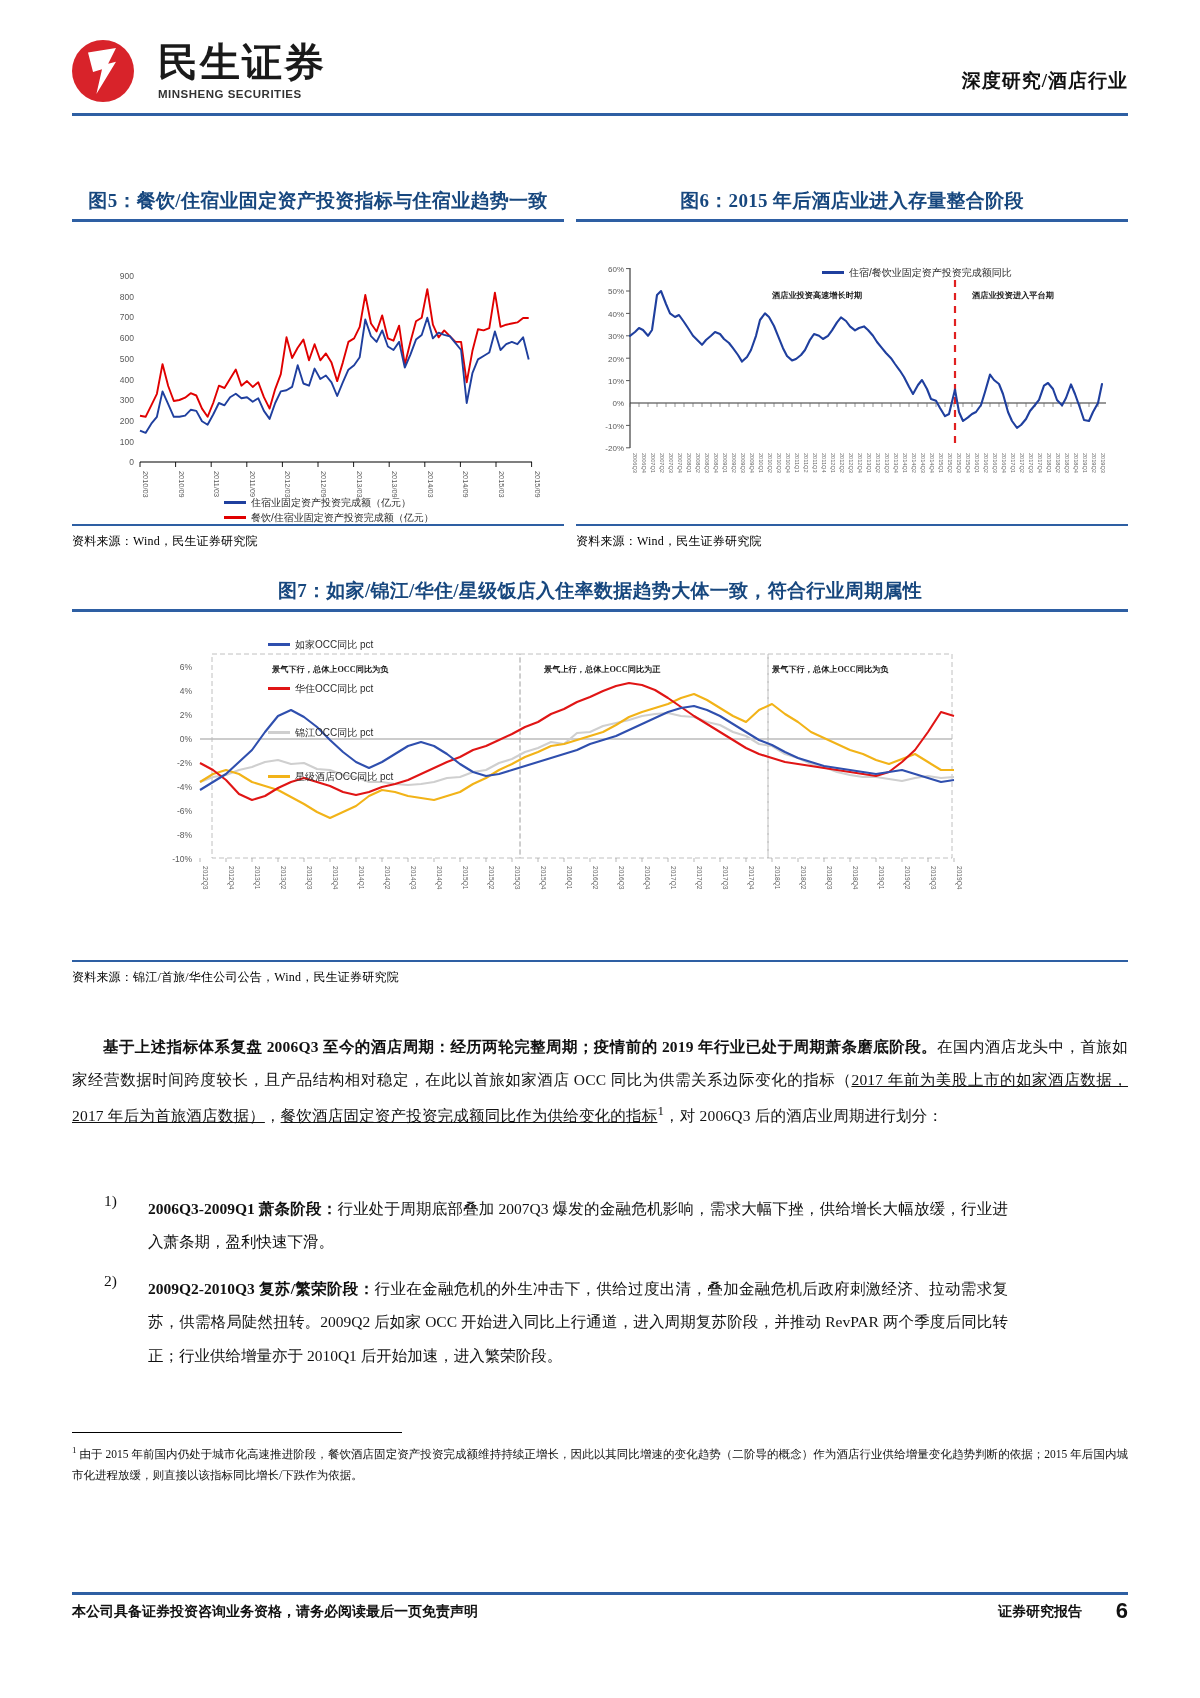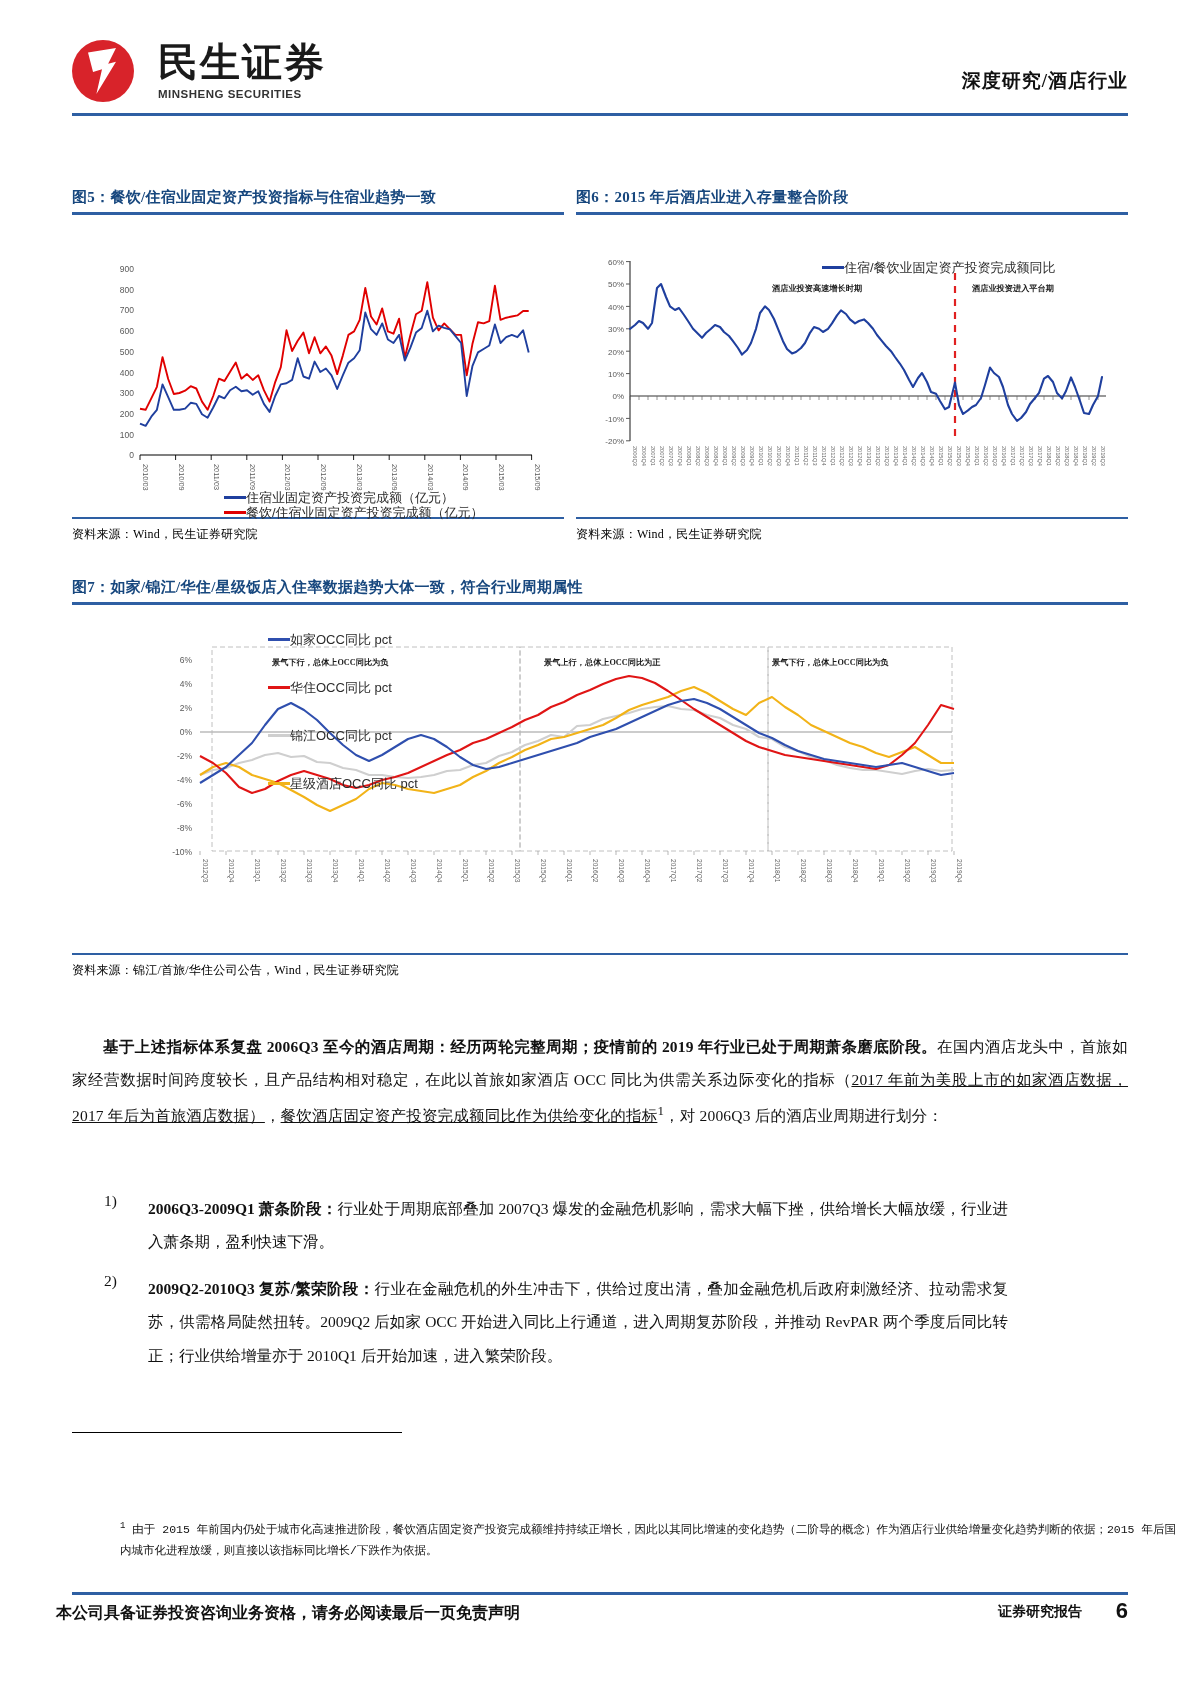--- a/index.html
+++ b/index.html
@@ -22,53 +22,53 @@
   }
   .logo-text{display:flex;flex-direction:column;line-height:1;}
   .logo-cn{font-family:"Liberation Sans","DejaVu Sans",sans-serif;font-weight:bold;font-size:40px;letter-spacing:2px;color:#1a1a1a;}
   .logo-en{font-family:"Liberation Sans","DejaVu Sans",sans-serif;font-weight:bold;font-size:11.5px;letter-spacing:0.5px;color:#333;margin-top:7px;}
   .header-right{position:absolute;right:72px;top:68px;font-family:"Liberation Serif",serif;font-weight:bold;font-size:19px;color:#111;letter-spacing:1px;}
   .header-rule{position:absolute;left:72px;top:113px;width:1056px;height:3px;background:#2e5fa3;}
 
   
   .fig{position:absolute;}
   .fig-title{
-    font-family:"Liberation Serif",serif;font-weight:bold;font-size:15px;color:#17477e;
-    letter-spacing:0.3px;white-space:nowrap;
+    font-family:"Liberation Serif",serif;font-weight:bold;font-size:19px;color:#17477e;
+    letter-spacing:0.3px;white-space:nowrap;text-align:center;
   }
   .fig-titlebar{height:2.5px;background:#2e5fa3;margin-top:5px;}
   .fig-body{position:relative;background:#fff;}
   .fig-footer-rule{height:2.5px;background:#2e5fa3;}
   .fig-source{font-family:"Liberation Serif",serif;font-size:12px;color:#000000;margin-top:7px;letter-spacing:.2px;}
 
   
   .chart{position:relative;width:100%;height:100%;}
-  .legend-row{position:absolute;display:flex;align-items:center;font-family:"Liberation Sans",sans-serif;font-size:13px;color:#2b2b2b;white-space:nowrap;}
+  .legend-row{position:absolute;display:flex;align-items:center;gap:5px;font-family:"Liberation Sans",sans-serif;font-size:10px;color:#2b2b2b;white-space:nowrap;}
   .legend-row .swatch{display:inline-block;width:22px;height:2.4px;}
   .anno-sm{position:absolute;font-family:"Liberation Serif",serif;font-weight:bold;font-size:8.2px;color:#1a1a1a;white-space:nowrap;}
 
   
   .para{
     position:absolute;font-family:"Liberation Serif",serif;font-size:15.5px;line-height:2.15;
     color:#111;text-align:justify;letter-spacing:.2px;
   }
   .para b{font-weight:bold;}
   .u{text-decoration:underline;}
   .list-item{position:absolute;font-family:"Liberation Serif",serif;font-size:15.5px;line-height:2.15;color:#111;text-align:justify;}
   .list-num{position:absolute;font-family:"Liberation Serif",serif;font-size:15.5px;color:#111;}
 
   
   .fn-rule{position:absolute;left:72px;top:1432px;width:330px;height:1px;background:#000;}
-  .footnote{position:absolute;left:72px;top:1518px;width:1056px;
-    font-family:Liberation Mono, monospace;font-size:11.5px;line-height:1.85;color:#111;text-align:justify;margin-left:48px;}
+  .footnote{position:absolute;left:72px;top:1442px;width:1056px;
+    font-family:Liberation Serif, serif;font-size:11.5px;line-height:1.85;color:#111;text-align:justify;}
   .footnote sup{font-size:9px;}
 
   
   .footer-rule{position:absolute;left:72px;top:1592px;width:1056px;height:2.5px;background:#2e5fa3;}
-  .footer-left{position:absolute;left:56px;top:1603px;font-family:"Liberation Serif",serif;font-weight:bold;font-size:16px;color:#111;}
+  .footer-left{position:absolute;left:72px;top:1603px;font-family:"Liberation Serif",serif;font-weight:bold;font-size:14px;color:#111;}
   .footer-right{position:absolute;right:118px;top:1603px;font-family:"Liberation Serif",serif;font-weight:bold;font-size:14px;color:#111;margin-left:45px;}
   .footer-page{position:absolute;right:72px;top:1598px;font-family:"Liberation Sans",sans-serif;font-weight:bold;font-size:22px;color:#111;}
 </style>
 </head>
 <body>
 
 <div class="page">
 
   <div class="header">
     <div class="logo-wrap">

